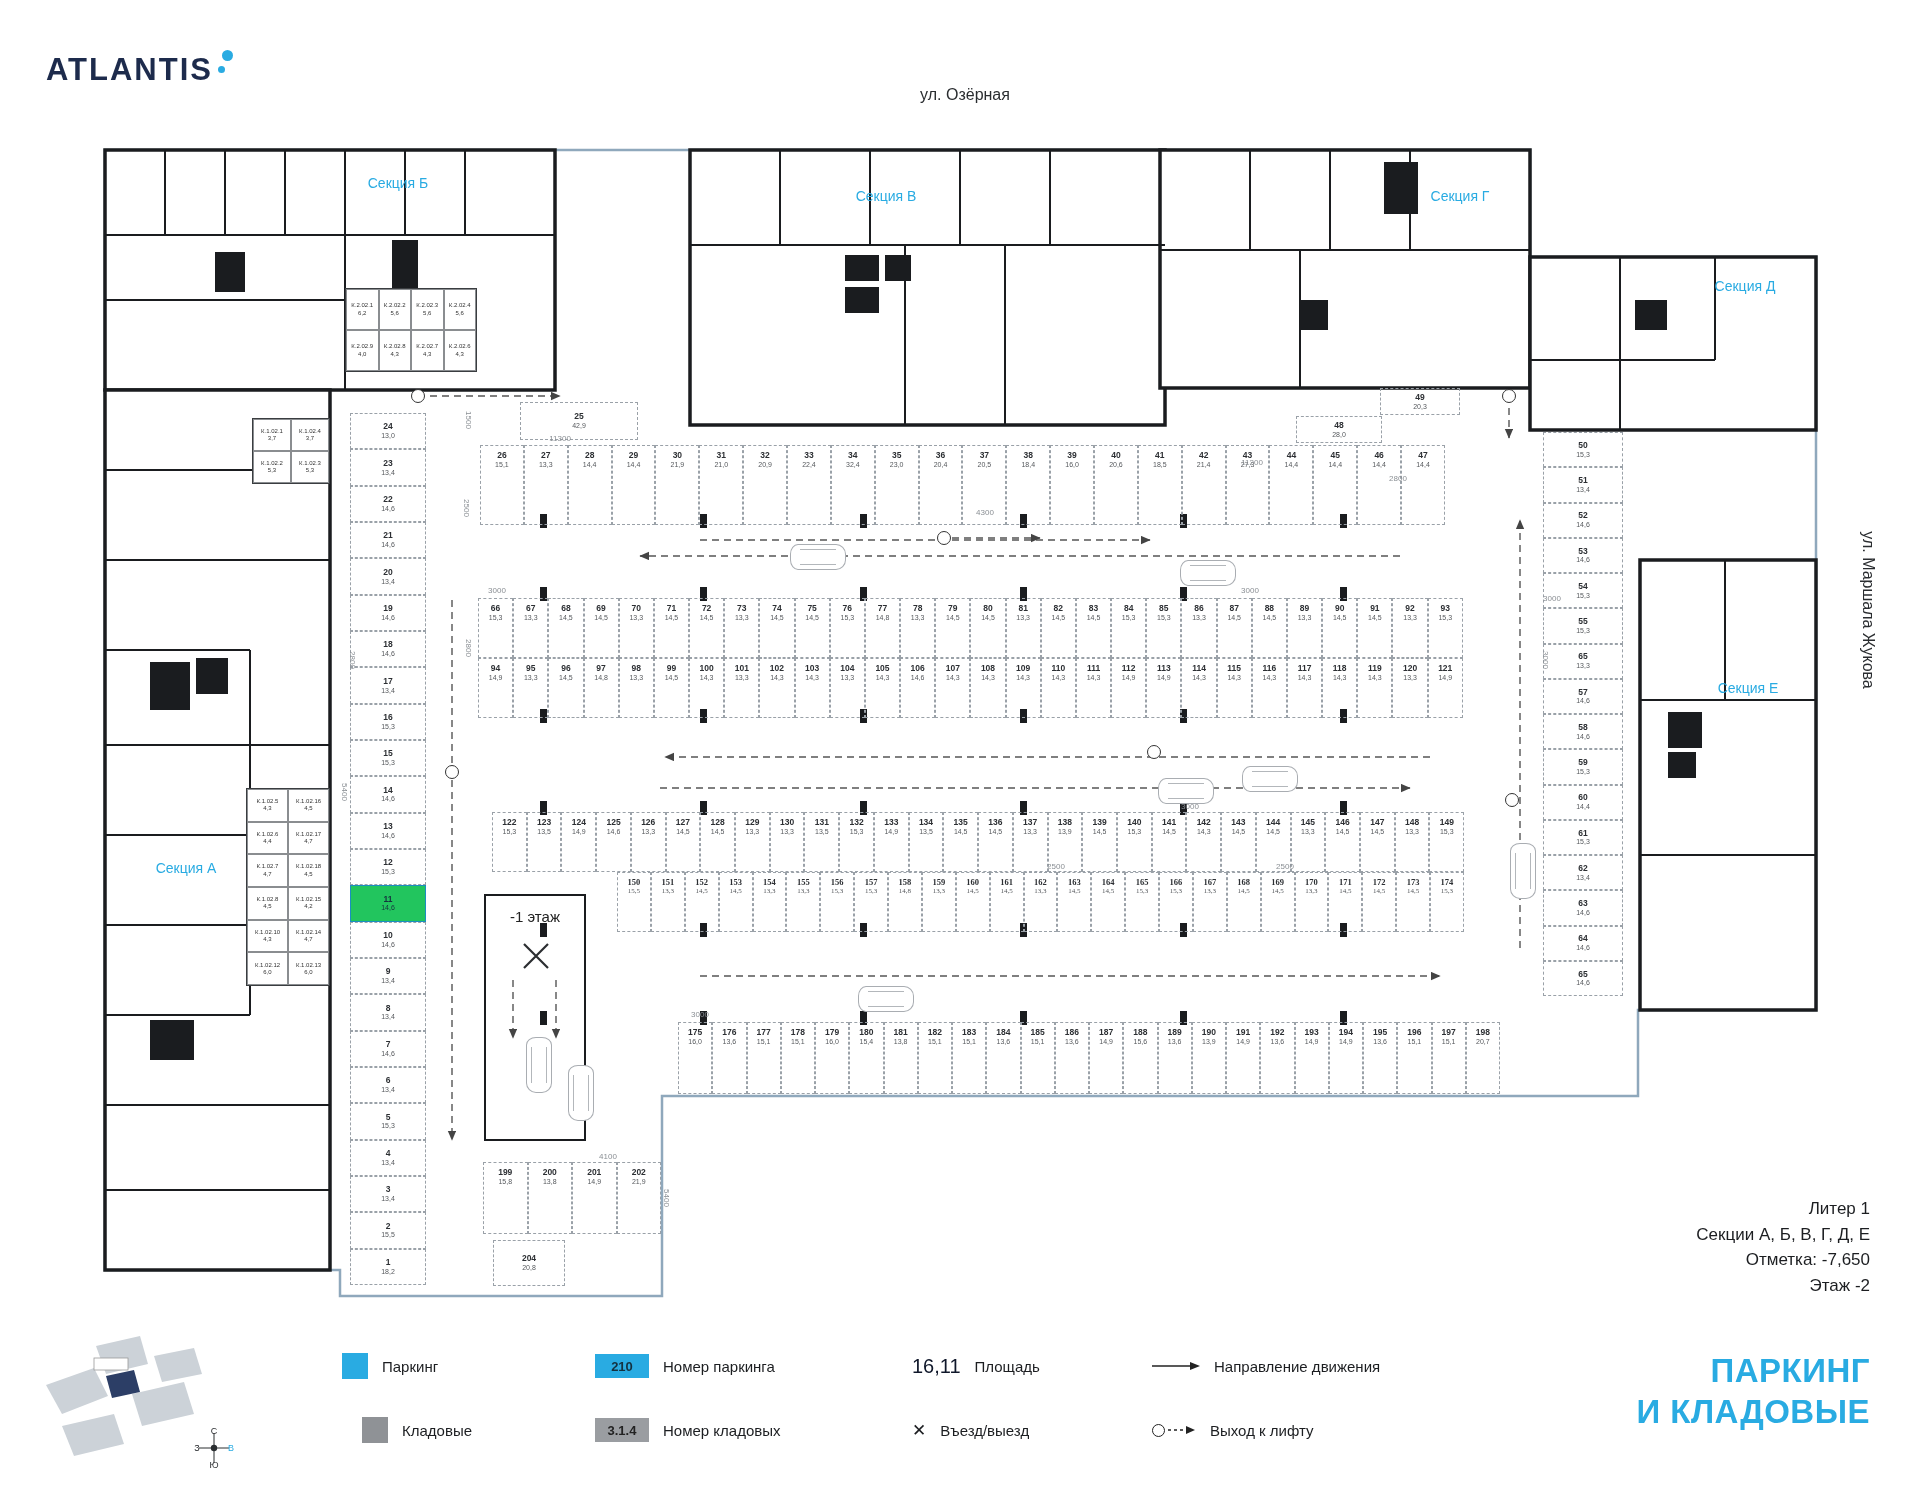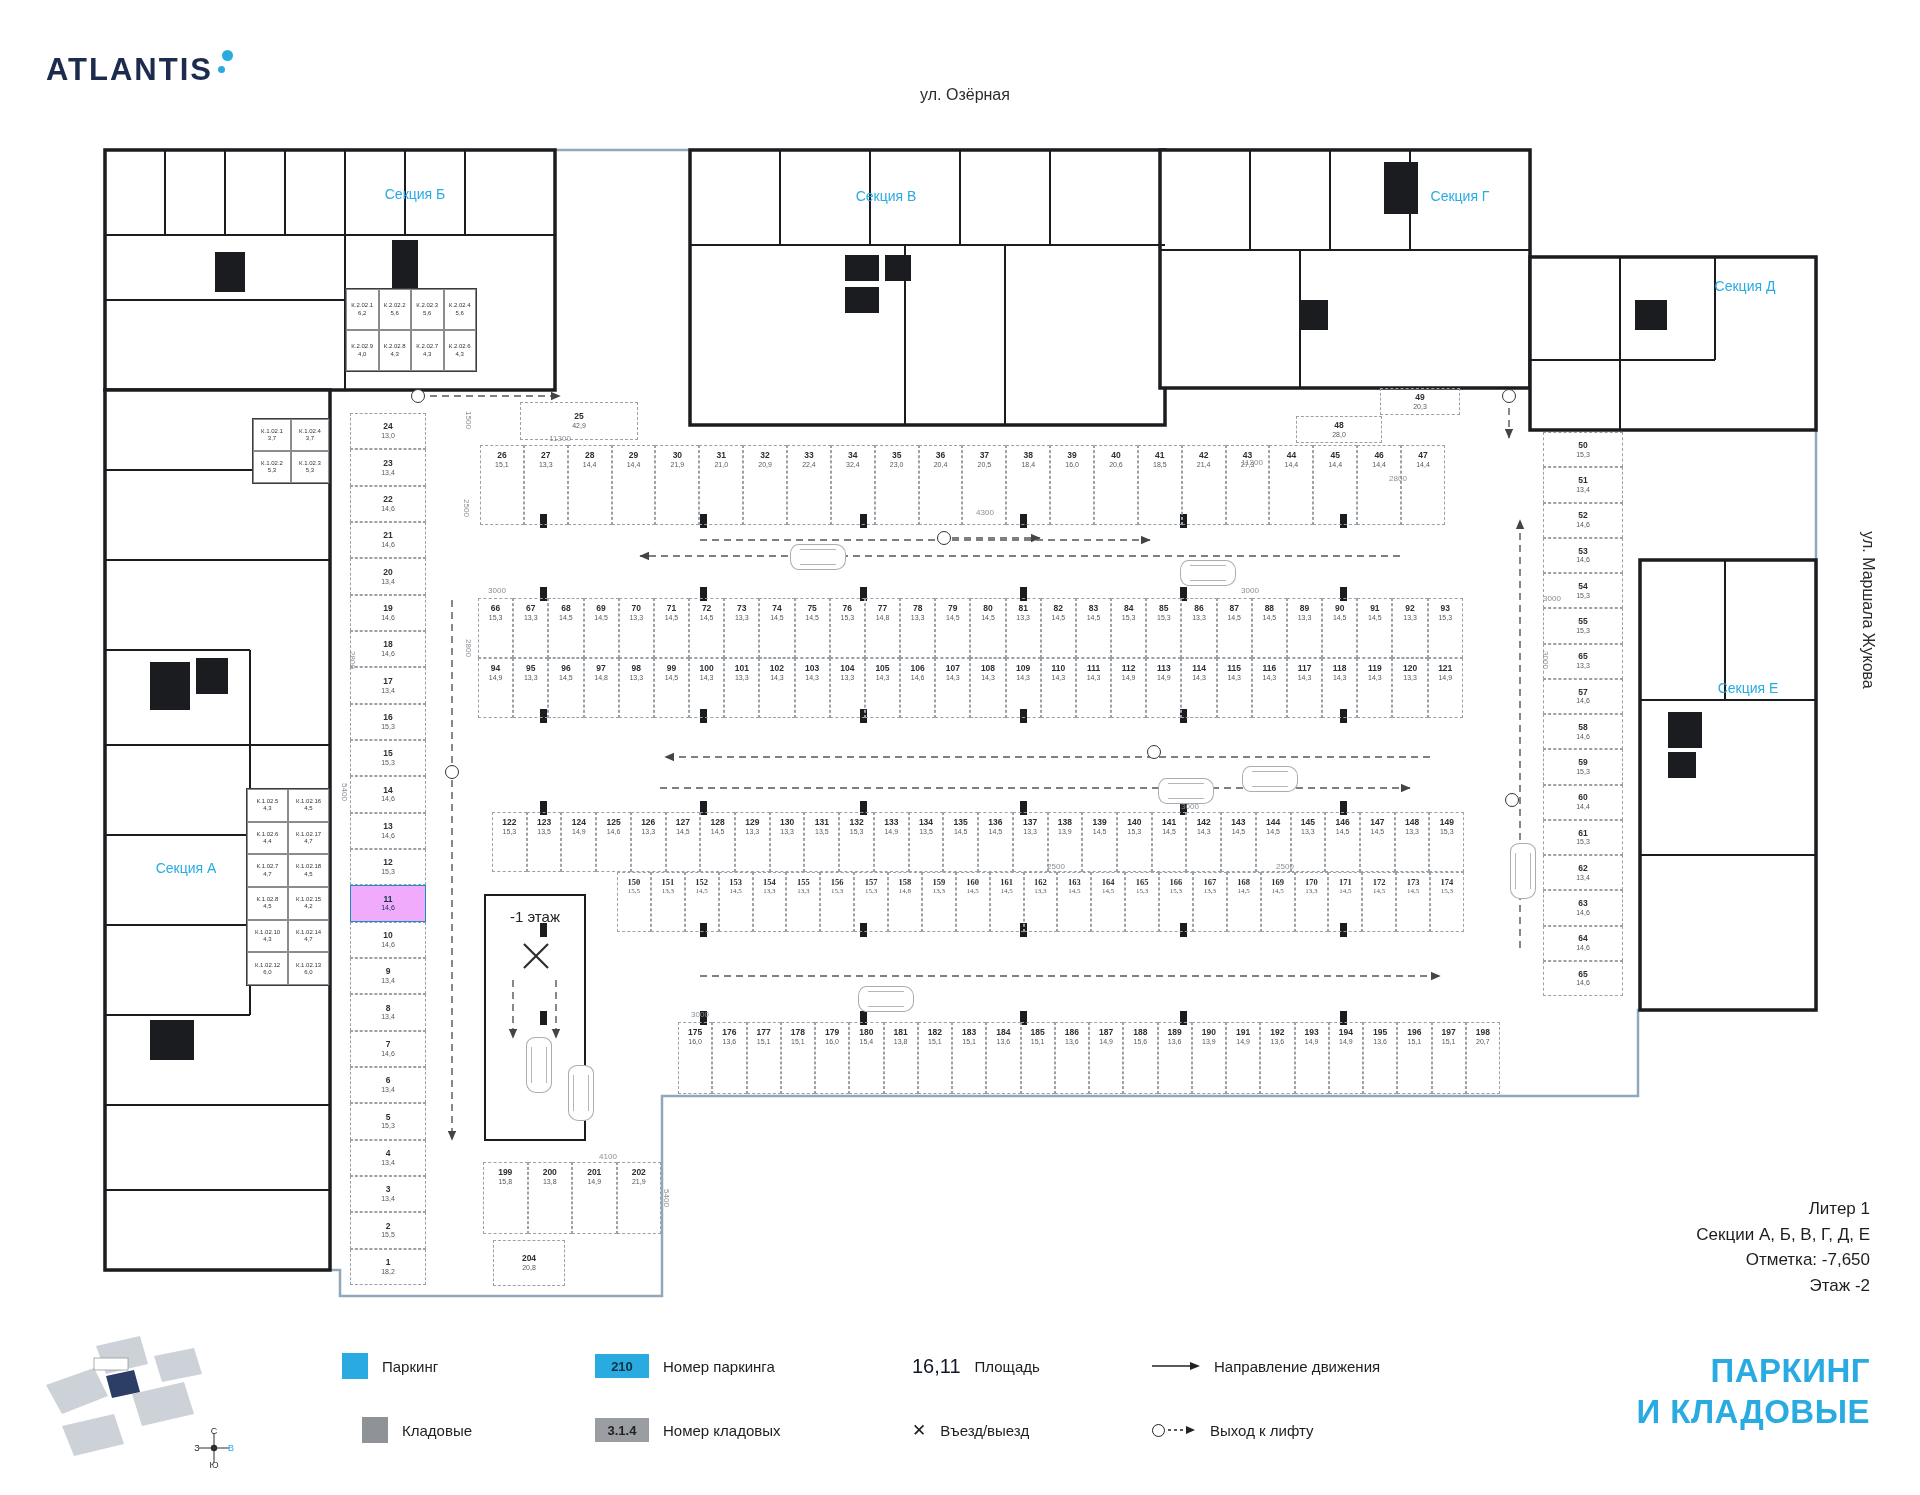--- a/index.html
+++ b/index.html
@@ -17,21 +17,21 @@
   
   .layer{position:absolute;left:0;top:0;width:1920px;height:1495px;}
   svg.walls{position:absolute;left:0;top:0;}
   .stall-row{position:absolute;display:flex;}
   .stall-row.h{flex-direction:row;}
   .stall-row.v{flex-direction:column;}
   .stall{flex:1;box-sizing:border-box;border:1px dashed #9aa1a8;display:flex;flex-direction:column;align-items:center;justify-content:flex-start;padding-top:5px;min-width:0;min-height:0;}
   .stall-row.v .stall{justify-content:center;padding-top:0;}
   .s-n{font-size:8.5px;font-weight:700;color:#2c2f33;line-height:1.15;}
   .s-a{font-size:7px;color:#55585c;line-height:1.1;}
-  .stall.hl{background:#f0abfc;border:1px solid #1b8fc0;}
+  .stall.hl{background:#22c55e;border:1px solid #1b8fc0;}
   .stall.hl .s-n,.stall.hl .s-a{color:#15333f;}
   .single-stall{position:absolute;box-sizing:border-box;border:1px dashed #9aa1a8;display:flex;flex-direction:column;align-items:center;justify-content:center;}
 
   .st-group{position:absolute;display:flex;flex-direction:column;border:1.2px solid #3a3d40;background:#fff;box-sizing:border-box;}
   .st-row{flex:1;display:flex;min-height:0;}
   .st-cell{flex:1;border:0.7px solid #8a8d90;display:flex;flex-direction:column;align-items:center;justify-content:center;min-width:0;background:#fff;}
   .st-code{font-size:6px;color:#333;white-space:nowrap;line-height:1.2;}
   .st-area{font-size:6px;color:#333;line-height:1.2;}
 
   .section-label{position:absolute;transform:translate(-50%,-50%);color:#29abe2;font-size:14px;white-space:nowrap;}
@@ -1151,21 +1151,21 @@
       <div class="lift" style="left: 1512px; top: 800px;"></div>
       <div class="car" style="left: 790px; top: 544px;"></div>
       <div class="car" style="left: 1180px; top: 560px;"></div>
       <div class="car" style="left: 1242px; top: 766px;"></div>
       <div class="car" style="left: 1158px; top: 778px;"></div>
       <div class="car" style="left: 858px; top: 986px;"></div>
       <div class="car rot" style="left: 1495px; top: 858px;"></div>
       <div class="car rot" style="left: 511px; top: 1052px;"></div>
       <div class="car rot" style="left: 553px; top: 1080px;"></div>
       <div class="section-label" style="left: 186px; top: 868px;">Секция А</div>
-      <div class="section-label" style="left: 398px; top: 194px; margin-left: 17px;">Секция Б</div>
+      <div class="section-label" style="left: 398px; top: 183px;">Секция Б</div>
       <div class="section-label" style="left: 886px; top: 196px;">Секция В</div>
       <div class="section-label" style="left: 1460px; top: 196px;">Секция Г</div>
       <div class="section-label" style="left: 1745px; top: 286px;">Секция Д</div>
       <div class="section-label" style="left: 1748px; top: 688px;">Секция Е</div>
     </div>
 
   <div class="logo"><span>ATLANTIS</span><span class="dots"><i class="d1"></i><i class="d2"></i></span></div>
   <div class="street-top">ул. Озёрная</div>
   <div class="street-right">ул. Маршала Жукова</div>
 

